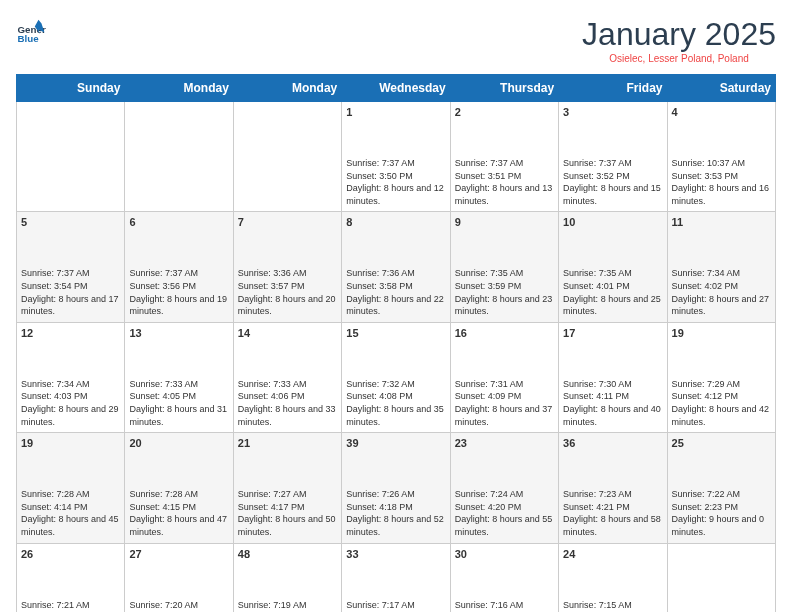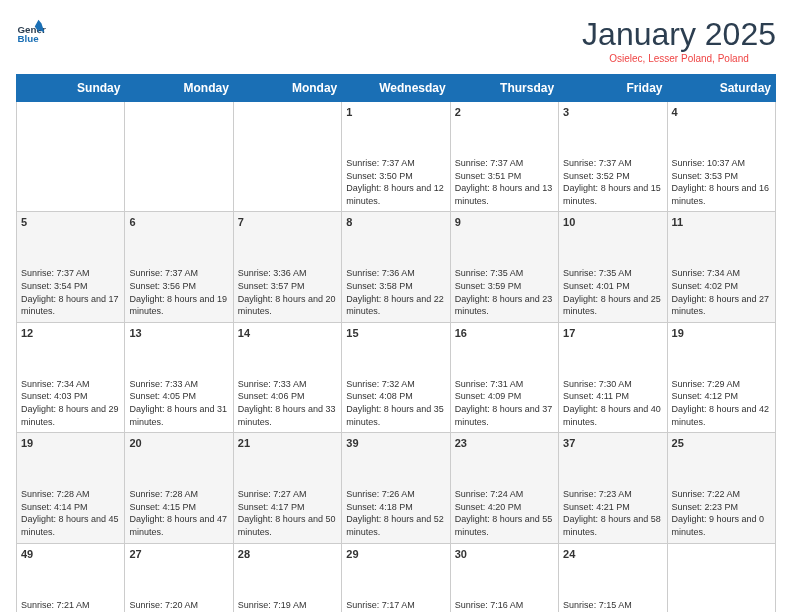--- a/index.html
+++ b/index.html
@@ -252,53 +252,53 @@
 Sunset: 4:18 PM
 Daylight: 8 hours and 52 minutes.</div>
         </td>
         <td>
           <span class="day-number">23</span>
           <div class="cell-info">Sunrise: 7:24 AM
 Sunset: 4:20 PM
 Daylight: 8 hours and 55 minutes.</div>
         </td>
         <td>
-          <span class="day-number">37</span>
+          <span class="day-number">36</span>
           <div class="cell-info">Sunrise: 7:23 AM
 Sunset: 4:21 PM
 Daylight: 8 hours and 58 minutes.</div>
         </td>
         <td>
           <span class="day-number">25</span>
           <div class="cell-info">Sunrise: 7:22 AM
 Sunset: 2:23 PM
 Daylight: 9 hours and 0 minutes.</div>
         </td>
       </tr>
       <tr>
         <td>
-          <span class="day-number">49</span>
+          <span class="day-number">26</span>
           <div class="cell-info">Sunrise: 7:21 AM
 Sunset: 4:25 PM
 Daylight: 9 hours and 3 minutes.</div>
         </td>
         <td>
           <span class="day-number">27</span>
           <div class="cell-info">Sunrise: 7:20 AM
 Sunset: 4:26 PM
 Daylight: 9 hours and 6 minutes.</div>
         </td>
         <td>
-          <span class="day-number">28</span>
+          <span class="day-number">48</span>
           <div class="cell-info">Sunrise: 7:19 AM
 Sunset: 4:28 PM
 Daylight: 9 hours and 9 minutes.</div>
         </td>
         <td>
-          <span class="day-number">29</span>
+          <span class="day-number">33</span>
           <div class="cell-info">Sunrise: 7:17 AM
 Sunset: 4:30 PM
 Daylight: 9 hours and 12 minutes.</div>
         </td>
         <td>
           <span class="day-number">30</span>
           <div class="cell-info">Sunrise: 7:16 AM
 Sunset: 4:31 PM
 Daylight: 9 hours and 15 minutes.</div>
         </td>

